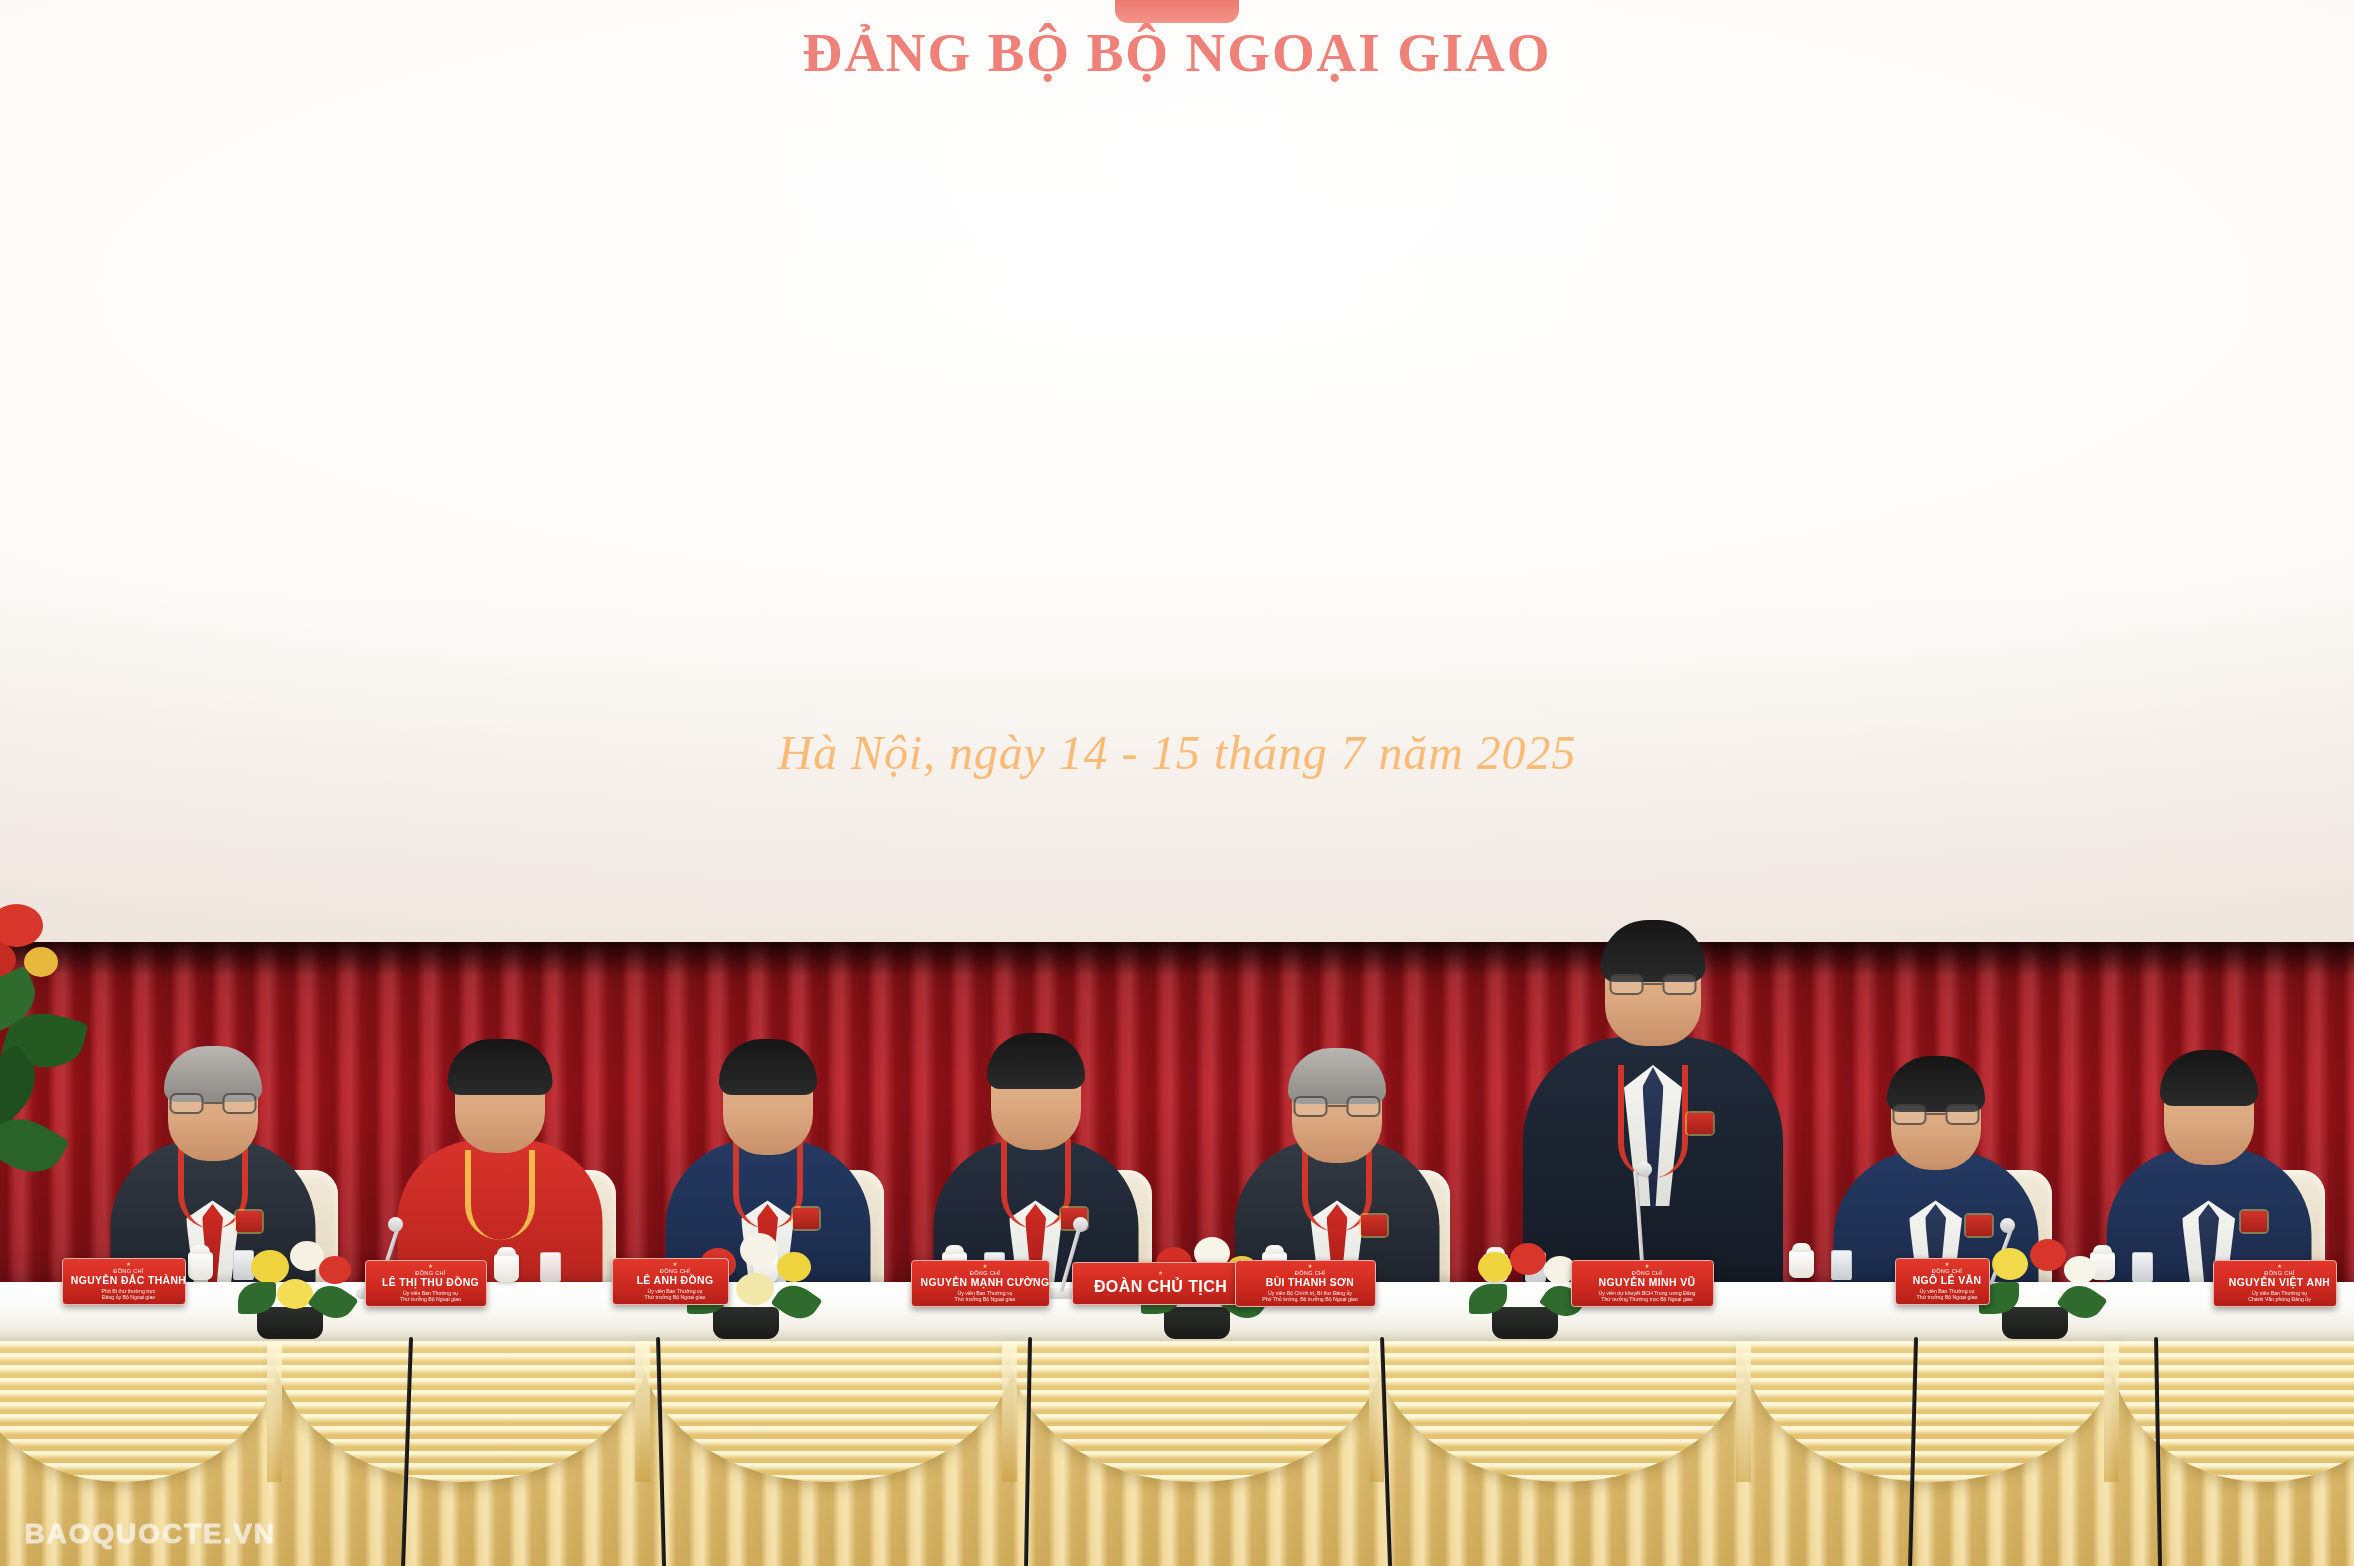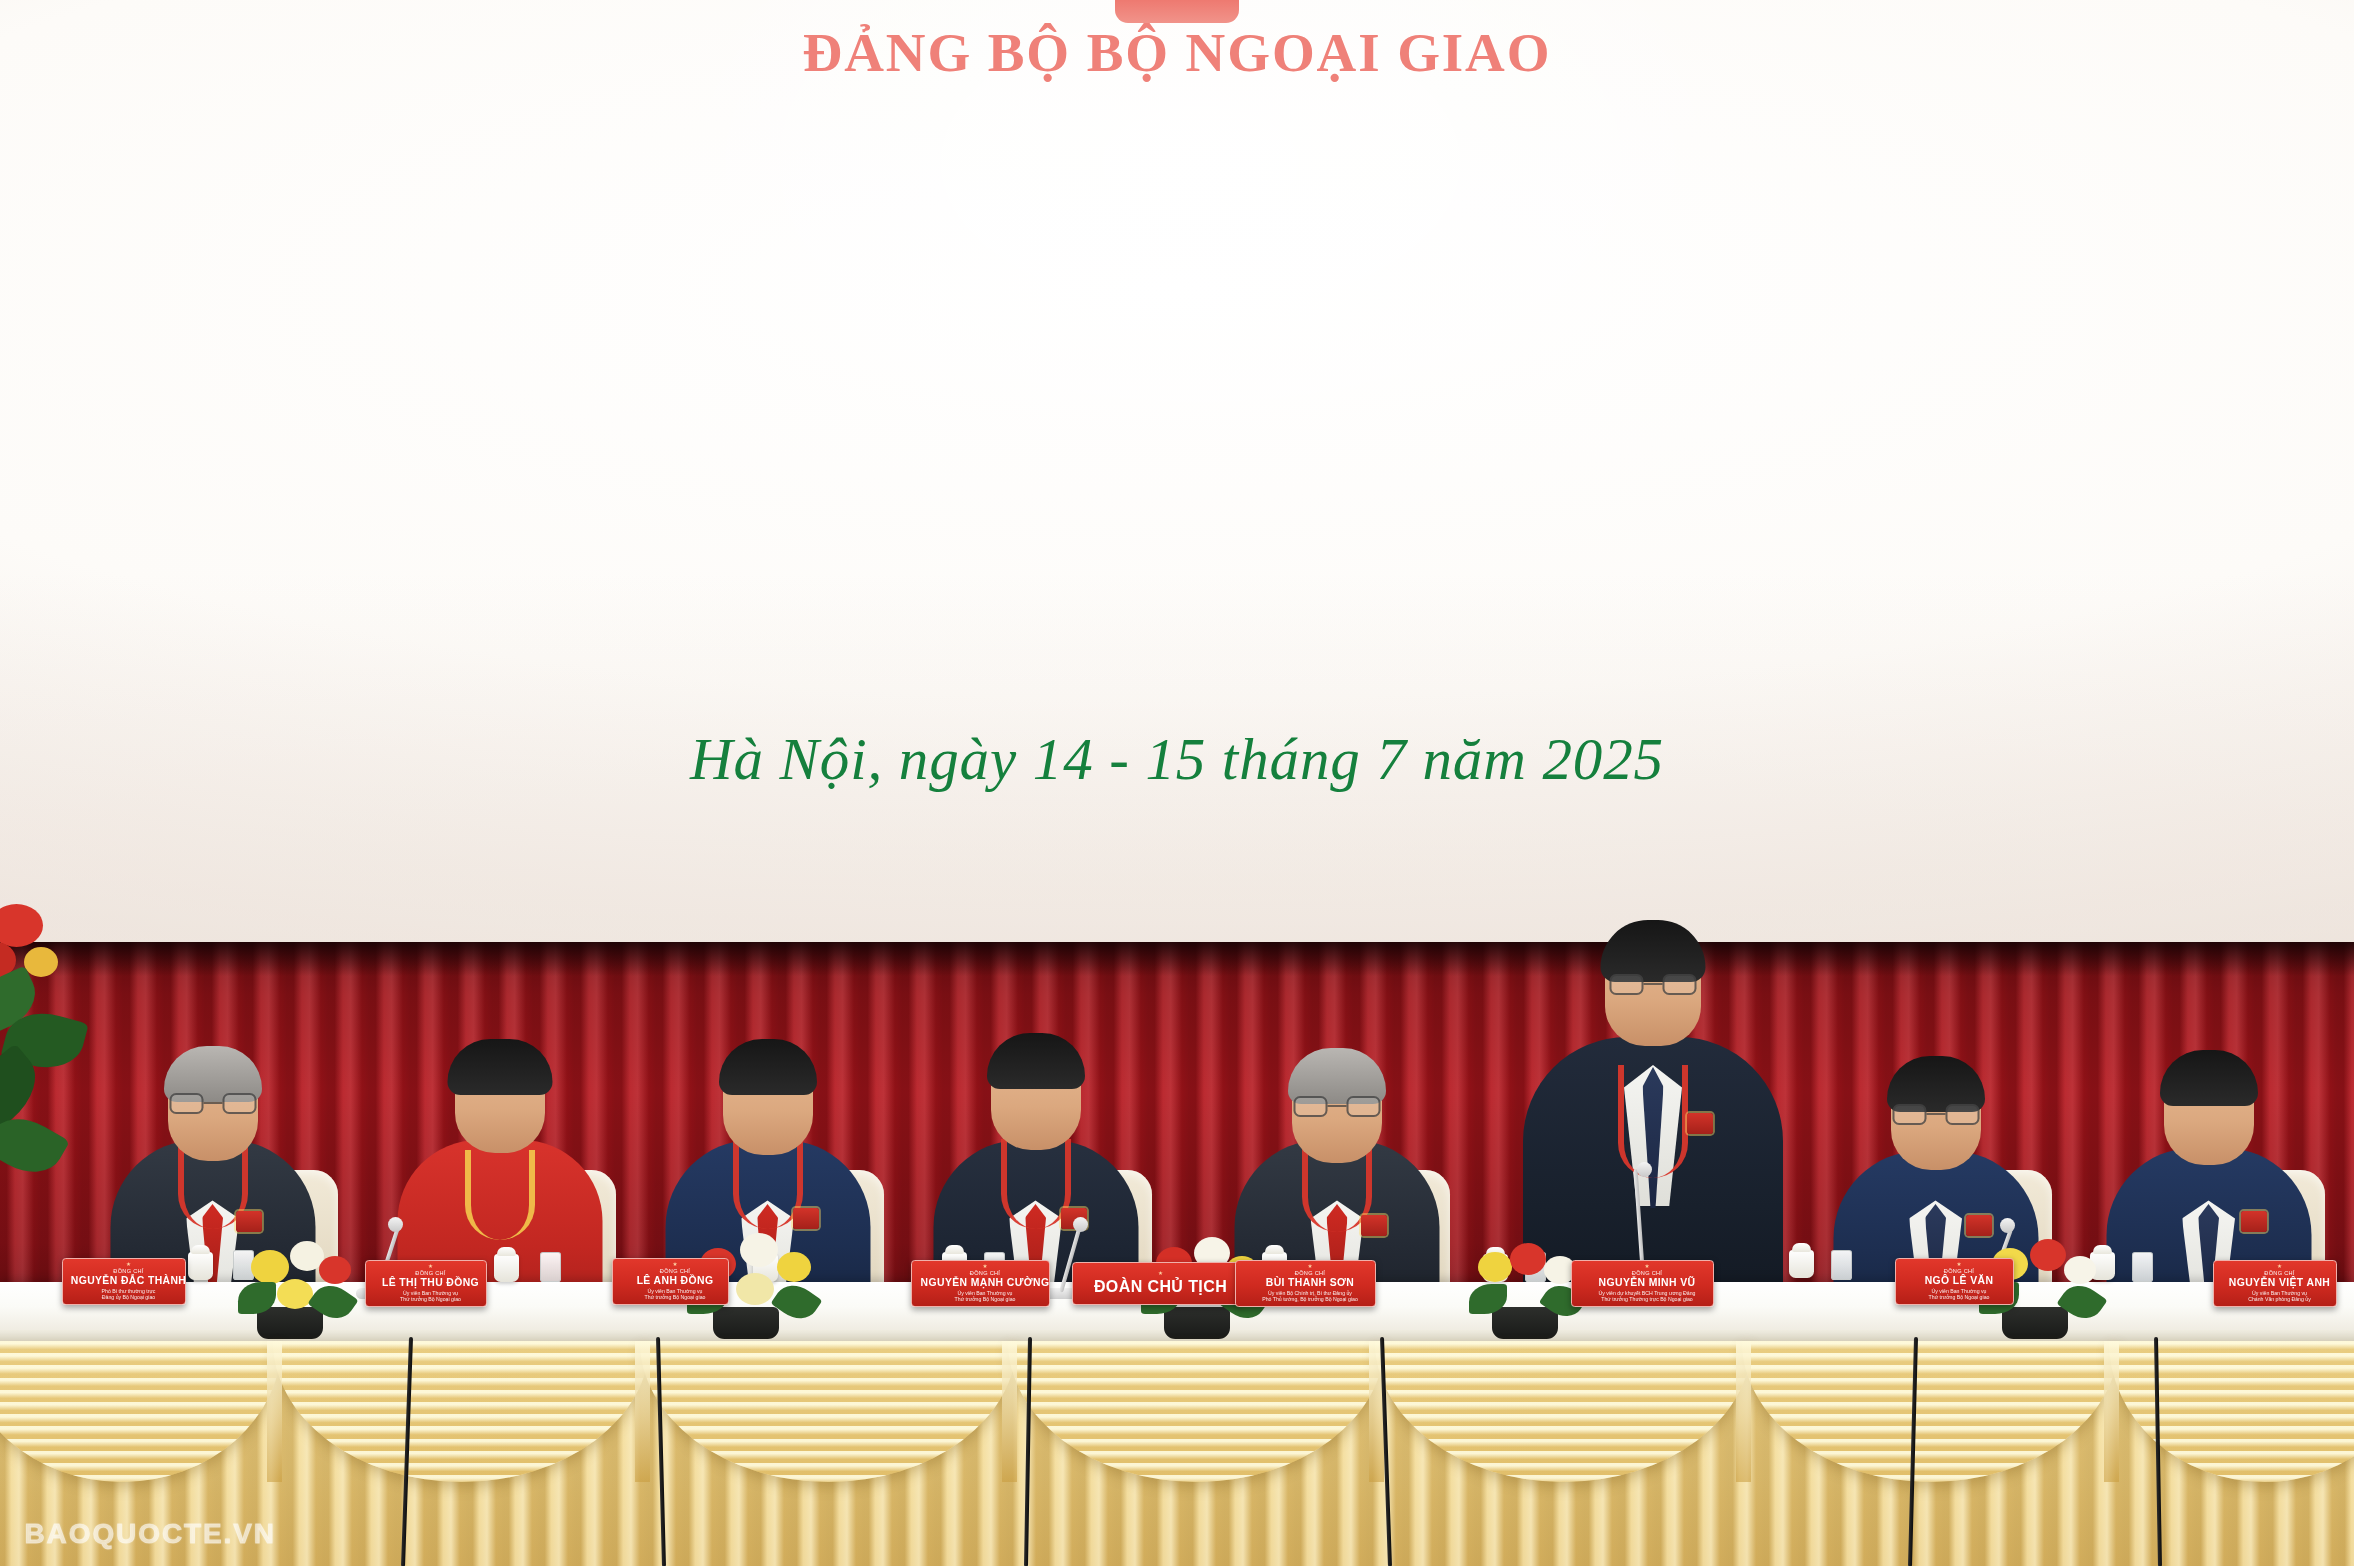--- a/index.html
+++ b/index.html
@@ -60,23 +60,23 @@
     color:#f58b81;
     text-shadow:0 1.9px 0 rgba(255,255,255,.55);
   }
   .main-title .l2 { display:block; margin-top:21px; }
 
   .date-line {
     position:absolute; top:725px; left:0; width:100%;
     font-family:"Liberation Serif", serif;
     font-style:italic;
     font-weight:400;
-    font-size:59px;
+    font-size:48px;
     letter-spacing:0.9px;
-    color:#15803d;
+    color:#fdba74;
   }
 
   
   .curtain-red {
     position:absolute; left:0; top:942px; width:2354px; height:377px;
     background:
       linear-gradient(180deg,#7d0f13 0%,#a2141a 14%, #b5161d 40%, #9d1319 80%, #7a0e13 100%);
   }
   .curtain-red::after{
     content:""; position:absolute; inset:0;
@@ -546,21 +546,21 @@
     </div>
 
     <div class="plate" style="left:1571px;top:1260px;width:143px;">
       <span class="emb">★</span>
       <span class="pre">ĐỒNG CHÍ</span>
       <span class="nm">NGUYỄN MINH VŨ</span>
       <span class="ttl">Ủy viên dự khuyết BCH Trung ương Đảng</span>
       <span class="ttl">Thứ trưởng Thường trực Bộ Ngoại giao</span>
     </div>
 
-    <div class="plate" style="left:1895px;top:1258px;width:119px;">
+    <div class="plate" style="left:1895px;top:1258px;width:95px;">
       <span class="emb">★</span>
       <span class="pre">ĐỒNG CHÍ</span>
       <span class="nm">NGÔ LÊ VĂN</span>
       <span class="ttl">Ủy viên Ban Thường vụ</span>
       <span class="ttl">Thứ trưởng Bộ Ngoại giao</span>
     </div>
 
     <div class="plate" style="left:2213px;top:1260px;width:124px;">
       <span class="emb">★</span>
       <span class="pre">ĐỒNG CHÍ</span>

